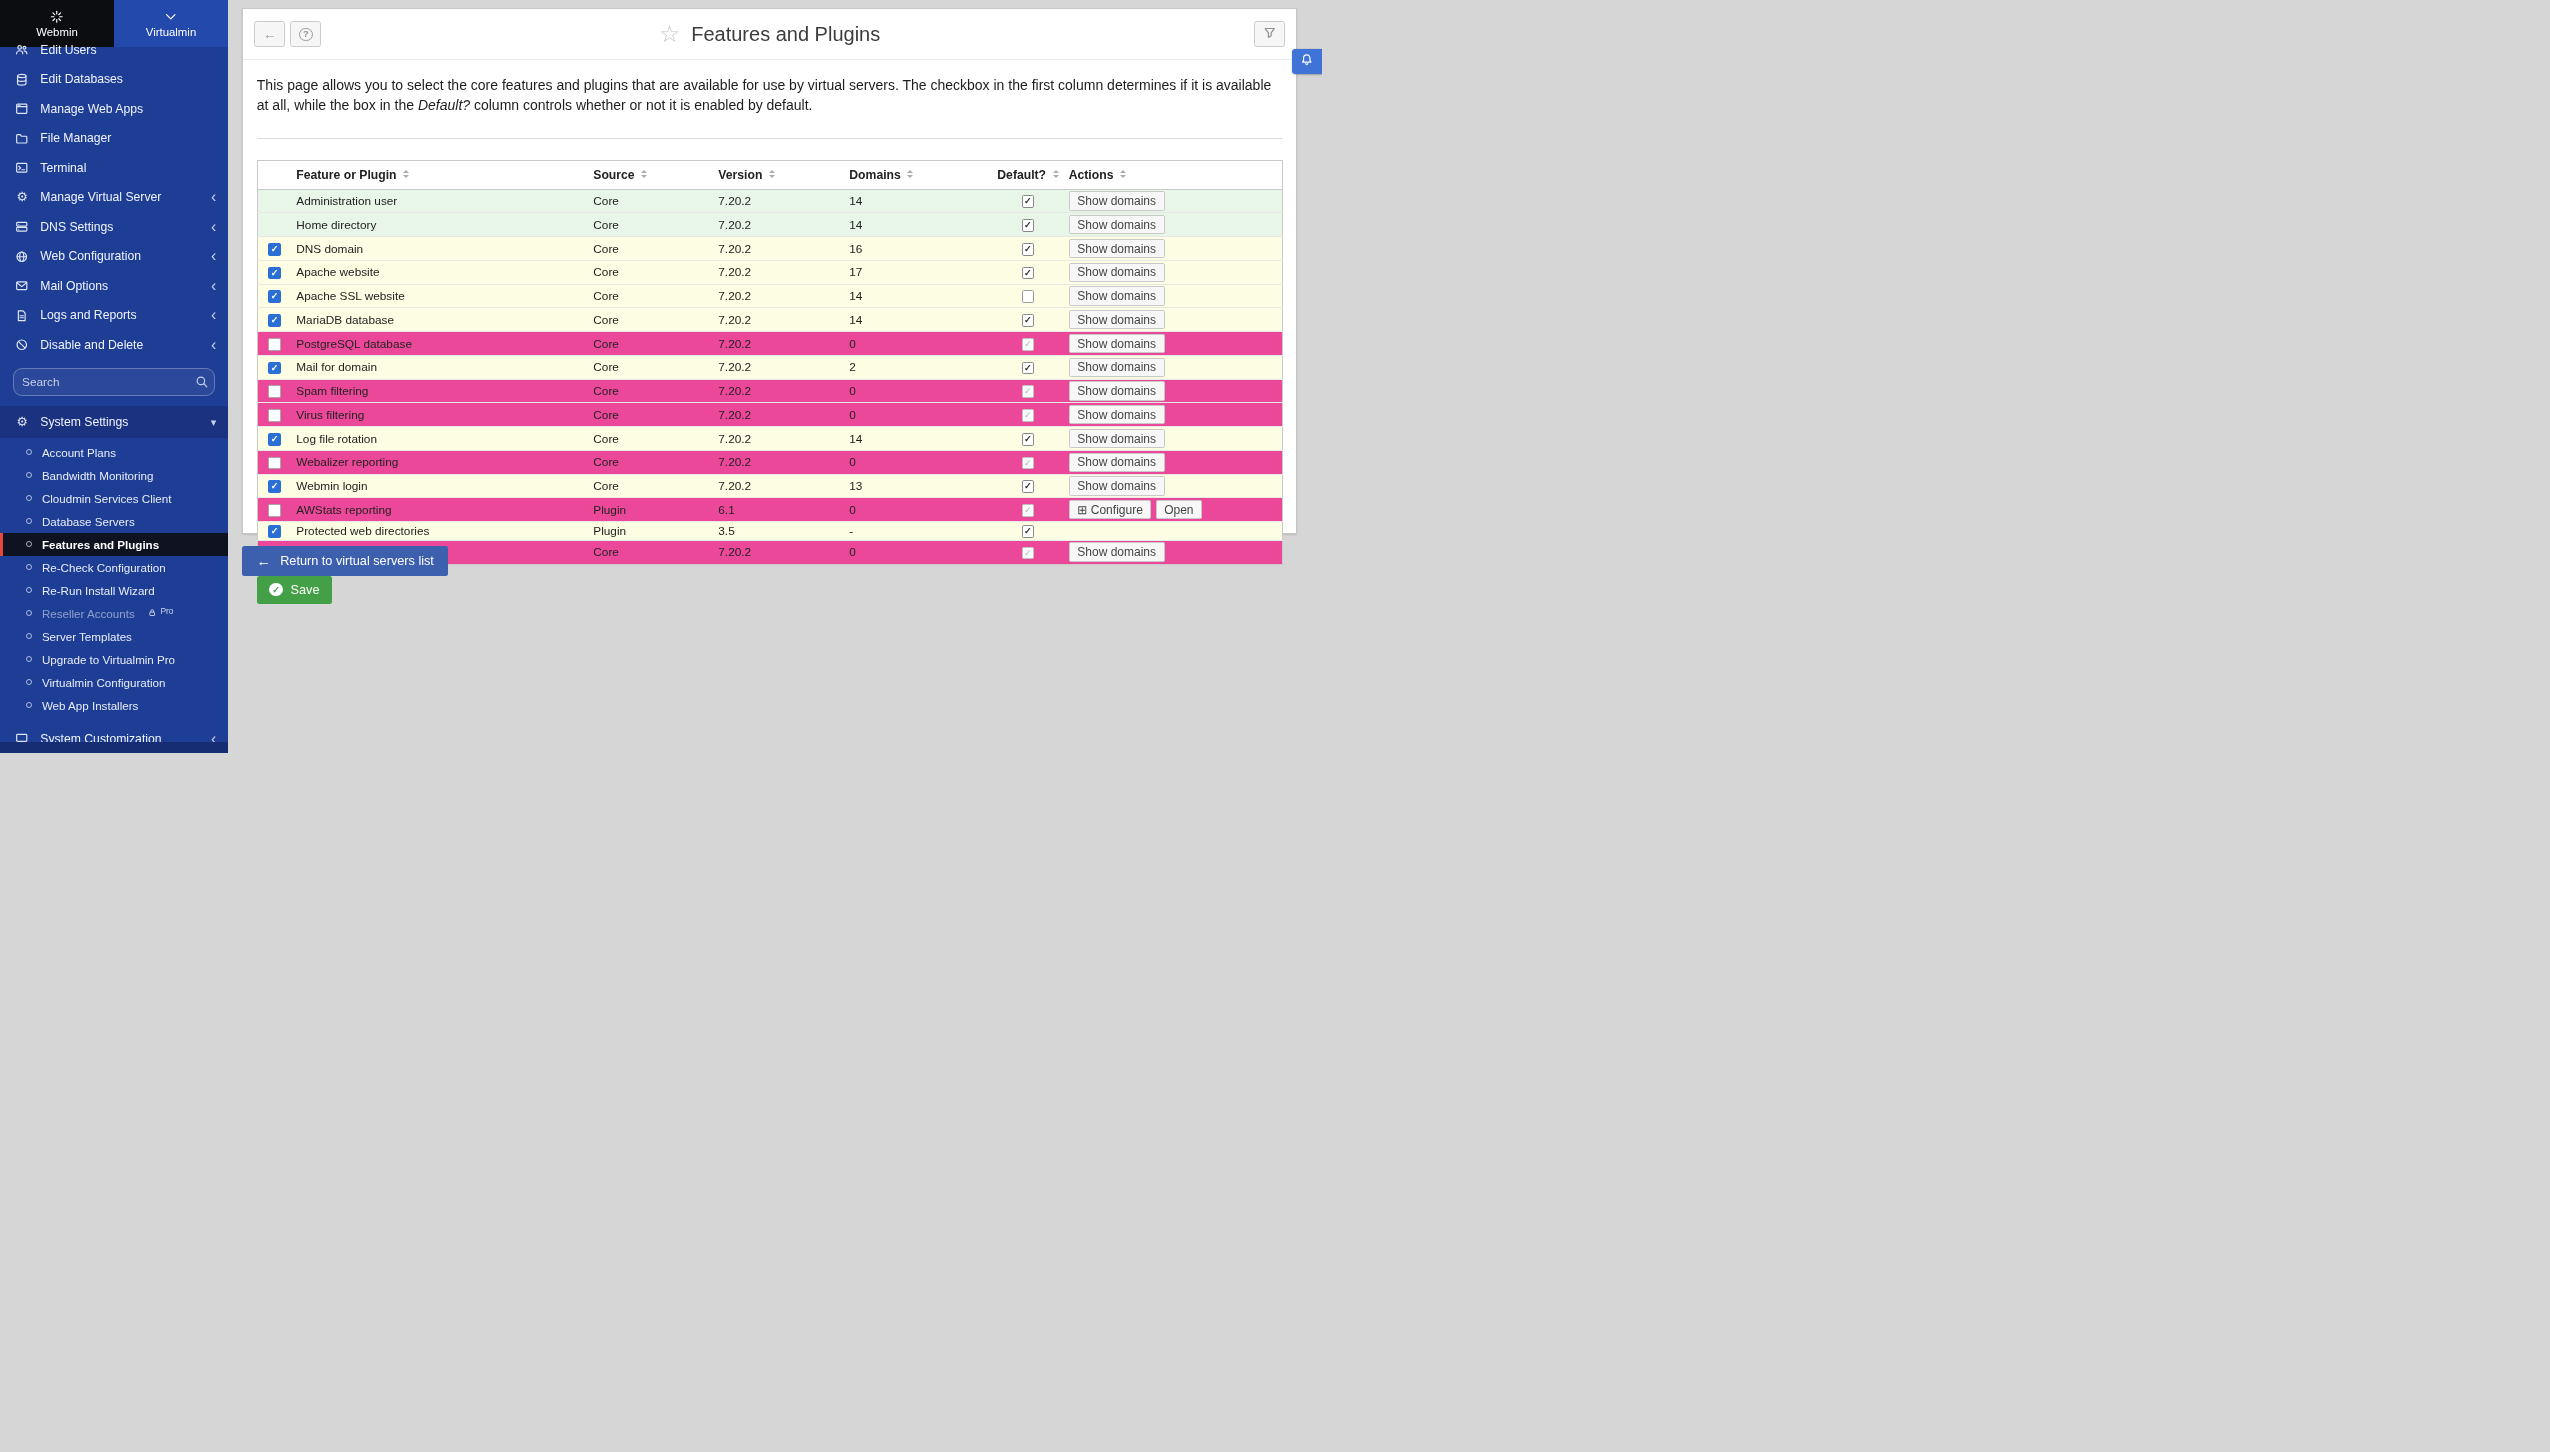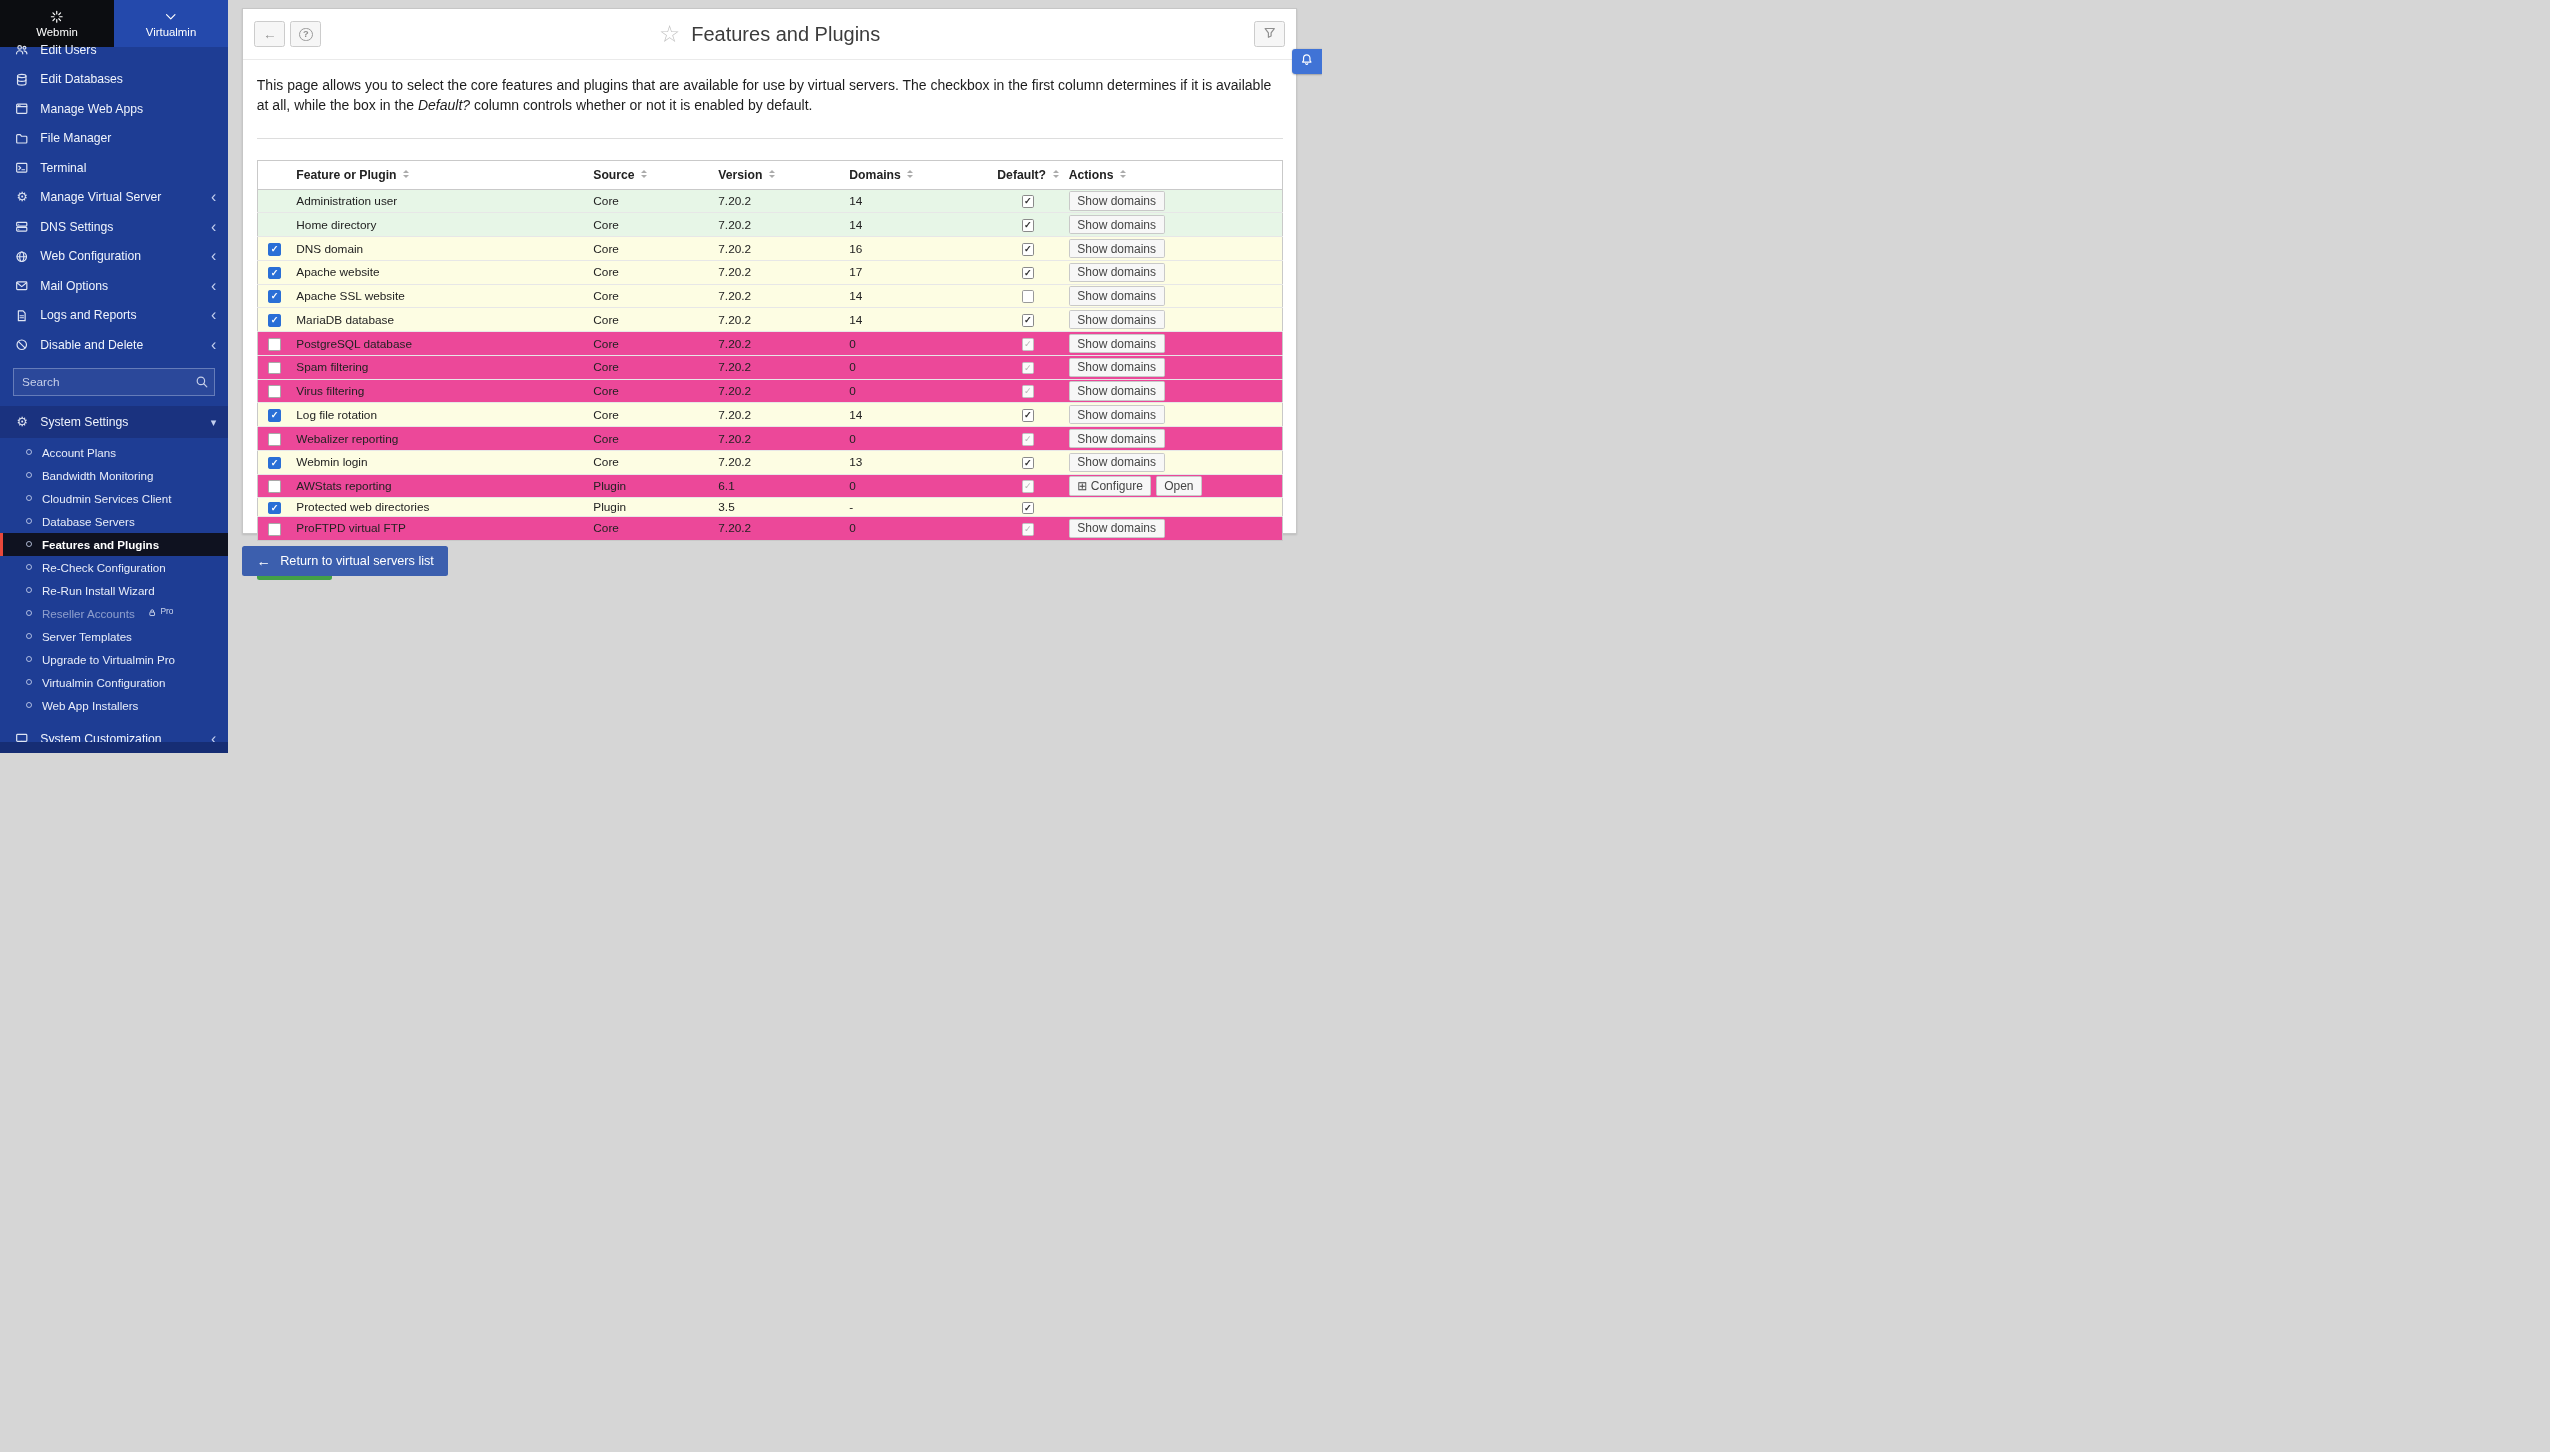--- a/index.html
+++ b/index.html
@@ -20,21 +20,21 @@
   .tab-virtualmin { background:#2449ac; }
   .tab .t-icon { height:13.5px; display:flex; align-items:center; }
 
   .menu { margin-top:-11.8px; }
   .menu-item { height:29.5px; display:flex; align-items:center; gap:11px; padding:0 11.8px 0 15px; font-size:12.2px; cursor:pointer; color:#f0f4fc; }
   .mi-icon { width:14.3px; display:flex; justify-content:center; align-items:center; line-height:1; font-size:12.7px; opacity:.92; }
   .mi-label { white-space:nowrap; }
   .mi-chevron { margin-left:auto; font-size:16px; color:#c3cfee; line-height:1; }
 
   .search-wrap { margin:8.4px 12.7px 10px; position:relative; }
-  .search-input { width:100%; height:28px; background:rgba(255,255,255,.06); border:0.8px solid rgba(160,175,215,.5); border-radius:0; color:#fff; padding:0 27px 0 8.4px; font-size:11.8px; font-family:inherit; }
+  .search-input { width:100%; height:28px; background:rgba(255,255,255,.06); border:0.8px solid rgba(160,175,215,.5); border-radius:9px; color:#fff; padding:0 27px 0 8.4px; font-size:11.8px; font-family:inherit; }
   .search-input::placeholder { color:#c6cfe9; }
   .search-ic { position:absolute; right:6.7px; top:6.7px; color:#c6cfe9; pointer-events:none; }
 
   .group-head { height:32px; display:flex; align-items:center; gap:11px; padding:0 11.8px 0 15px; background:#1a327f; font-size:12.2px; cursor:pointer; }
   .group-caret { margin-left:auto; font-size:11px; color:#c3cfee; }
   .submenu { padding:2.5px 0 3.4px; }
   .sub-item { height:23px; display:flex; align-items:center; gap:10px; padding:0 10px 0 26px; font-size:11.6px; color:#e8edf9; cursor:pointer; }
   .bullet { width:5.9px; height:5.9px; border:0.8px solid #c9d4f0; border-radius:50%; flex:none; opacity:.85; }
   .sub-item.active { background:#0f1220; border-left:3.4px solid #e8483b; padding-left:23px; font-weight:bold; color:#fff; }
   .sub-item.pro { color:rgba(232,237,249,.55); }
@@ -473,20 +473,33 @@
     </td>
     <td class="c-feature">PostgreSQL database</td>
     <td class="c-source">Core</td>
     <td class="c-version">7.20.2</td>
     <td class="c-domains">0</td>
     <td class="c-default">
       <span class="cb def disabled"></span>
     </td>
     <td class="c-actions"><button class="mini-btn">Show domains</button></td>
   </tr>
+            <tr class="hl-yellow">
+    <td class="c-check">
+      <span class="cb avail checked"></span>
+    </td>
+    <td class="c-feature">Mail for domain</td>
+    <td class="c-source">Core</td>
+    <td class="c-version">7.20.2</td>
+    <td class="c-domains">2</td>
+    <td class="c-default">
+      <span class="cb def checked"></span>
+    </td>
+    <td class="c-actions"><button class="mini-btn">Show domains</button></td>
+  </tr>
             <tr class="hl-none">
     <td class="c-check">
       <span class="cb avail unchecked"></span>
     </td>
     <td class="c-feature">Spam filtering</td>
     <td class="c-source">Core</td>
     <td class="c-version">7.20.2</td>
     <td class="c-domains">0</td>
     <td class="c-default">
       <span class="cb def disabled"></span>

